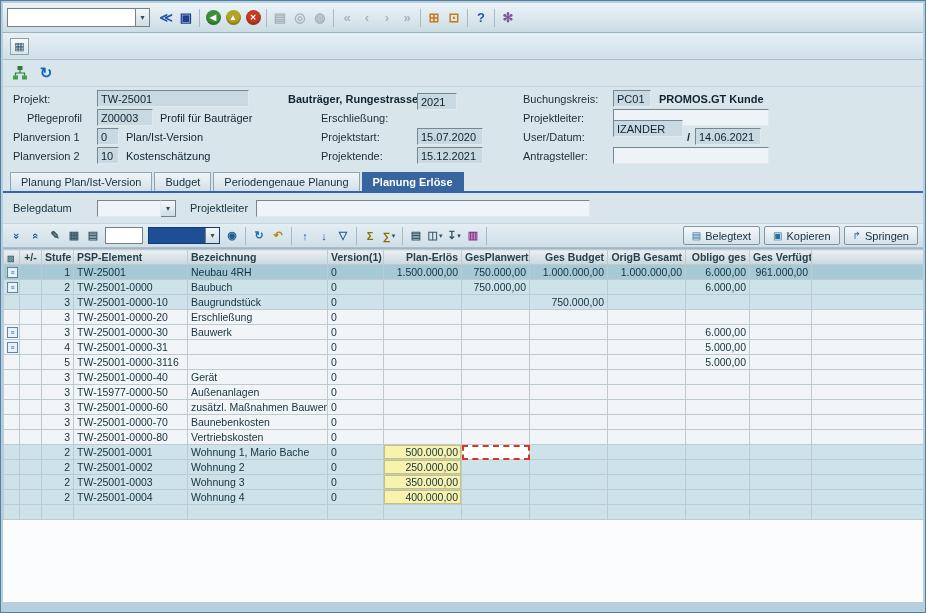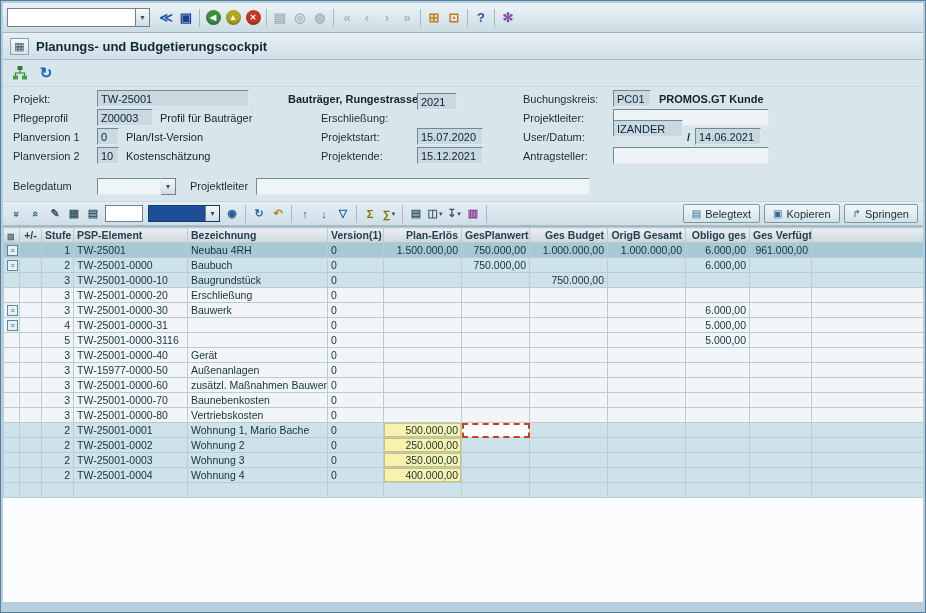--- a/index.html
+++ b/index.html
@@ -160,21 +160,20 @@
           </span>
           <span class="tbsep"></span>
           <span class="tbicon">
             <span class="glyph" style="color: rgb(122, 79, 160);">✻</span>
           </span>
         </span>
     </div>
 
     <div class="title-bar">
       <span class="title-icon">▦</span>
-      <span class="title-text">Planungs- und Budgetierungscockpit</span>
     </div>
 
     <div class="app-toolbar">
       <span style="display:inline-flex;align-items:center;gap:4px">
           <span class="tbicon">
             <svg width="16" height="16" viewBox="0 0 16 16">
               <rect x="5.5" y="1" width="5" height="4" fill="#2e7d32"></rect>
               <rect x="1" y="10.5" width="5" height="4" fill="#43a047"></rect>
               <rect x="10" y="10.5" width="5" height="4" fill="#43a047"></rect>
               <path d="M8 5v3M3.5 10.5V8h9v2.5" stroke="#2e7d32" stroke-width="1.2" fill="none"></path>
@@ -184,21 +183,21 @@
             <span class="glyph" style="color: rgb(21, 101, 192);">↻</span>
           </span>
         </span>
     </div>
 
     <div class="header-form">
       <span class="fl" style="left:10px;top:6px">Projekt:</span>
       <input class="fv" style="left: 94px; top: 3px; width: 152px;" value="TW-25001">
       <span class="ft b" style="left:285px;top:6px">Bauträger, Rungestrasse 15</span>
 
-      <span class="fl" style="left:10px;top:25px">Pflegeprofil</span>
+      <span class="fl" style="left:24px;top:25px">Pflegeprofil</span>
       <input class="fv" style="left: 94px; top: 22px; width: 56px;" value="Z00003">
       <span class="ft" style="left:157px;top:25px">Profil für Bauträger</span>
 
       <span class="fl" style="left:10px;top:44px">Planversion 1</span>
       <input class="fv" style="left: 94px; top: 41px; width: 22px;" value="0">
       <span class="ft" style="left:123px;top:44px">Plan/Ist-Version</span>
 
       <span class="fl" style="left:10px;top:63px">Planversion 2</span>
       <input class="fv" style="left: 94px; top: 60px; width: 22px;" value="10">
       <span class="ft" style="left:123px;top:63px">Kostenschätzung</span>
@@ -221,20 +220,26 @@
 
       <span class="fl" style="left:520px;top:44px">User/Datum:</span>
       <input class="fv" style="left: 610px; top: 33px; width: 70px;" value="IZANDER">
       <span class="ft b" style="left:684px;top:44px">/</span>
       <input class="fv" style="left: 692px; top: 41px; width: 66px;" value="14.06.2021">
 
       <span class="fl" style="left:520px;top:63px">Antragsteller:</span>
       <input class="fv white" style="left: 610px; top: 60px; width: 156px;" value="">
     </div>
 
+    <div class="tab-strip">
+        <span class="tab">Planung Plan/Ist-Version</span>
+        <span class="tab">Budget</span>
+        <span class="tab">Periodengenaue Planung</span>
+        <span class="tab active">Planung Erlöse</span>
+      </div>
 
     <div class="filter-row">
       <span class="lbl w84">Belegdatum</span>
       <input style="width: 64px;" value="">
       <span class="dd">▾</span>
       <span class="gap14"></span>
       <span class="lbl w66">Projektleiter</span>
       <input style="width: 334px;" value="">
     </div>
 

